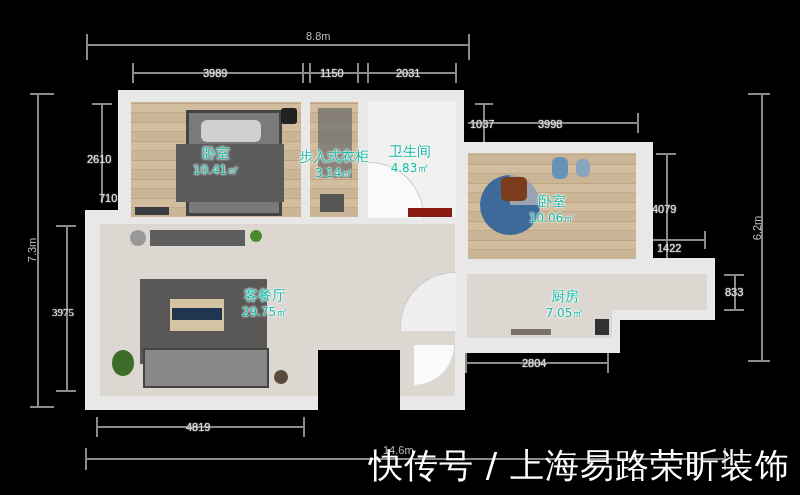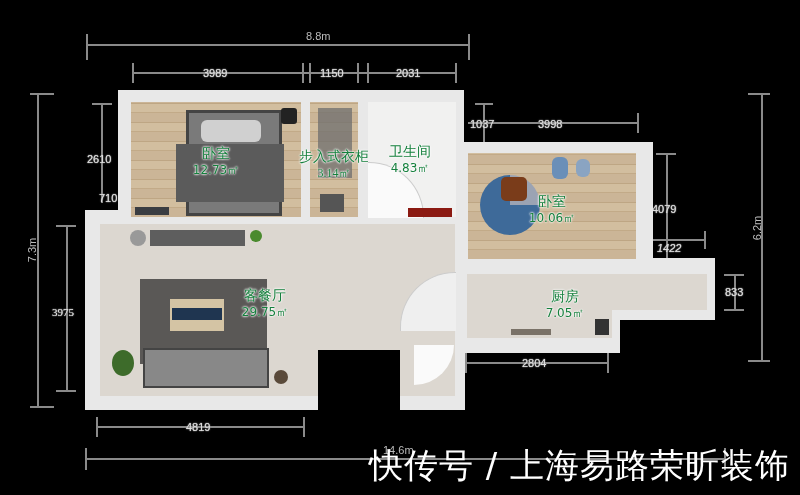--- a/index.html
+++ b/index.html
@@ -5,21 +5,21 @@
   html, body { margin:0; padding:0; background:#000; }
   body { width:800px; height:495px; position:relative; overflow:hidden; font-family:"DejaVu Sans", sans-serif; }
   .abs { position:absolute; }
   .dim { position:absolute; background:#8a8a8a; }
   .tick-v { position:absolute; width:2px; background:#8a8a8a; }
   .tick-h { position:absolute; height:2px; background:#8a8a8a; }
   .dimlabel { position:absolute; color:#ddd; font-size:11px; font-family:"Liberation Sans Narrow","Liberation Sans", sans-serif; background:transparent; text-shadow:0 0 2px #666, 0 0 1px #fff; white-space:nowrap; line-height:12px; }
   .dimlabel.big { font-size:11px; color:#bbb; text-shadow:none; }
   .vlabel { transform:rotate(-90deg); transform-origin:center; }
   .wall { position:absolute; background:#e8e8e8; }
-  .room-label { position:absolute; text-align:center; color:#15803d; font-size:14px; line-height:17px; text-shadow:0 0 2px #fff, 0 0 2px #fff, 0 0 3px #fff; }
+  .room-label { position:absolute; text-align:center; color:#14b8a6; font-size:14px; line-height:17px; text-shadow:0 0 2px #fff, 0 0 2px #fff, 0 0 3px #fff; }
   .room-label .area { font-size:12px; }
   .wood { background: repeating-linear-gradient(0deg, #cbb597 0 9px, #c2aa88 9px 10px, #d2be9f 10px 18px, #bea684 18px 19px); }
   .stone { background:#dcd7d0; }
   .tile { background:#f1f1f0; }
   .watermark { position:absolute; right:10px; bottom:6px; color:#fff; font-size:34px; letter-spacing:1px; white-space:nowrap; font-family:"DejaVu Sans", sans-serif; }
 </style>
 </head>
 <body>
 
 <div class="dim" style="left:86px;top:44px;width:384px;height:2px;"></div>
@@ -63,21 +63,21 @@
 <div class="dim" style="left:761px;top:93px;width:2px;height:268px;"></div>
 <div class="tick-h" style="left:748px;top:93px;width:22px;"></div>
 <div class="tick-h" style="left:748px;top:360px;width:22px;"></div>
 <div class="dimlabel big vlabel" style="left:745px;top:222px;">6.2m</div>
 
 <div class="dim" style="left:666px;top:153px;width:2px;height:108px;"></div>
 <div class="tick-h" style="left:656px;top:153px;width:20px;"></div>
 <div class="dimlabel" style="left:652px;top:203px;">4079</div>
 <div class="dim" style="left:644px;top:239px;width:62px;height:2px;"></div>
 <div class="tick-v" style="left:704px;top:231px;height:18px;"></div>
-<div class="dimlabel" style="left:657px;top:242px;font-style:italic;">1422</div>
+<div class="dimlabel" style="left:657px;top:242px;">1422</div>
 <div class="dim" style="left:734px;top:274px;width:2px;height:36px;"></div>
 <div class="tick-h" style="left:724px;top:274px;width:20px;"></div>
 <div class="tick-h" style="left:724px;top:309px;width:20px;"></div>
 <div class="dimlabel" style="left:725px;top:286px;">833</div>
 
 <div class="dim" style="left:612px;top:338px;width:100px;height:2px;"></div>
 <div class="tick-v" style="left:711px;top:329px;height:20px;"></div>
 <div class="dimlabel" style="left:630px;top:322px;">730</div>
 <div class="dimlabel" style="left:641px;top:335px;">2200</div>
 
@@ -114,28 +114,28 @@
 
 <div class="abs wood" style="left:131px;top:102px;width:170px;height:115px;">
   <div class="abs" style="left:55px;top:8px;width:90px;height:100px;background:#7a7a7a;border:3px solid #444;"></div>
   <div class="abs" style="left:45px;top:42px;width:108px;height:58px;background:#5b5b5b;"></div>
   <div class="abs" style="left:70px;top:18px;width:60px;height:22px;background:#d0d0d0;border-radius:6px;"></div>
   <div class="abs" style="left:4px;top:105px;width:34px;height:8px;background:#3a3d42;"></div>
   <div class="abs" style="left:150px;top:6px;width:16px;height:16px;background:#222;border-radius:3px;"></div>
 </div>
 <div class="room-label" style="left:186px;top:145px;width:60px;">
   <div>卧室</div>
-  <div class="area">12.73㎡</div>
+  <div class="area">10.41㎡</div>
 </div>
 
 <div class="abs wood" style="left:310px;top:102px;width:48px;height:115px;">
   <div class="abs" style="left:8px;top:6px;width:34px;height:70px;background:#6e6e6e;opacity:0.75;"></div>
   <div class="abs" style="left:10px;top:92px;width:24px;height:18px;background:#555;"></div>
 </div>
-<div class="room-label" style="left:288px;top:148px;width:92px;font-family:Liberation Serif, serif;">
+<div class="room-label" style="left:288px;top:148px;width:92px;">
   <div>步入式衣柜</div>
   <div class="area">3.14㎡</div>
 </div>
 
 <div class="abs tile" style="left:368px;top:102px;width:88px;height:115px;">
   <div class="abs" style="left:0;top:60px;width:55px;height:55px;border-top-right-radius:55px;background:#fafafa;border-top:1px solid #ccc;border-right:1px solid #ccc;"></div>
   <div class="abs" style="left:40px;top:106px;width:44px;height:9px;background:#8b1a12;"></div>
 </div>
 <div class="room-label" style="left:380px;top:143px;width:60px;">
   <div>卫生间</div>

